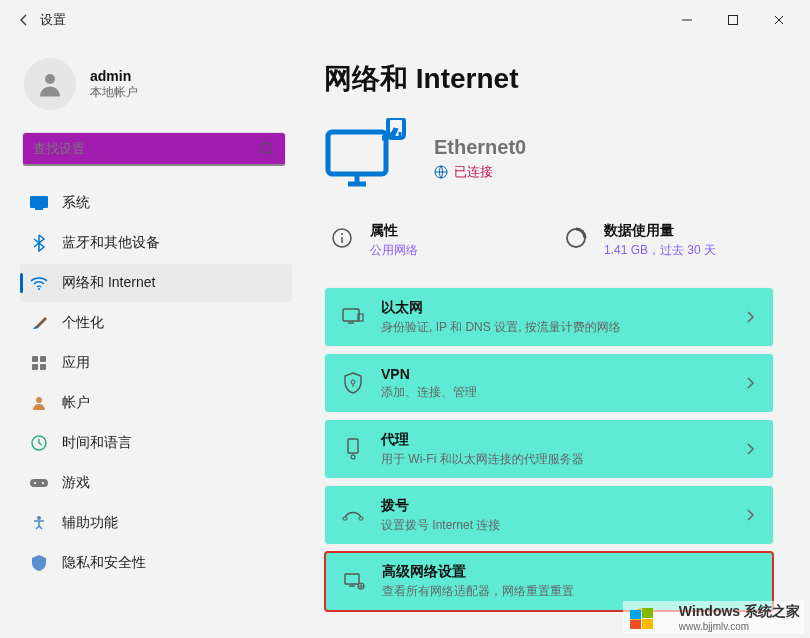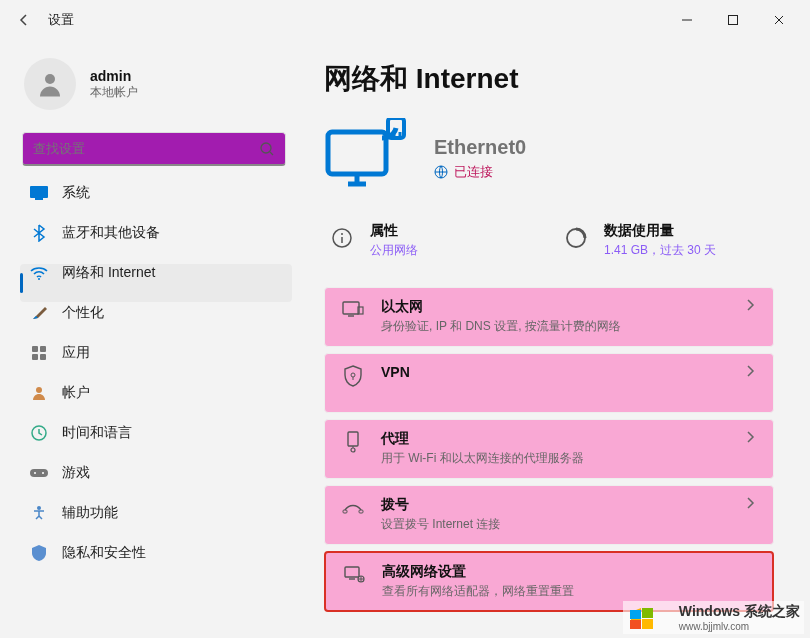--- a/index.html
+++ b/index.html
@@ -1,59 +1,59 @@
 <!DOCTYPE html>
 <html><head>
 <meta charset="utf-8">
 <style>
 * { margin: 0; padding: 0; box-sizing: border-box; font-family: "Segoe UI", "Microsoft YaHei", sans-serif; }
 body { width: 810px; height: 638px; background: #f3f3f3; overflow: hidden; position: relative; }
 
 .titlebar { height: 40px; display: flex; align-items: center; padding: 0 8px; }
 .back-btn { width: 32px; height: 32px; display: flex; align-items: center; justify-content: center; color: #444; }
-.app-title { font-size: 13px; margin-left: 8px; color: #222; }
+.app-title { font-size: 13px; margin-left: 0; color: #222; }
 .window-controls { margin-left: auto; display: flex; }
 .win-btn { width: 46px; height: 32px; display: flex; align-items: center; justify-content: center; color: #222; }
 
 .body-area { display: flex; height: calc(100% - 40px); }
 
 .sidebar { width: 300px; padding: 12px 8px 0 20px; display: flex; flex-direction: column; }
 .user-row { display: flex; align-items: center; gap: 14px; padding: 6px 4px 18px 4px; }
 .avatar { width: 52px; height: 52px; border-radius: 50%; background: #e6e6e6; display: flex; align-items: center; justify-content: center; }
 .avatar svg { width: 30px; height: 30px; }
 .user-name { font-size: 14px; font-weight: 600; color: #111; }
 .user-type { font-size: 12px; color: #666; }
 
 .search { display: flex; align-items: center; background: #a21caf; border: 1px solid #ddd; border-bottom: 2px solid #888; border-radius: 4px; height: 34px; padding: 12px 10px; margin: 4px 6px 18px 2px; }
 .search input { flex: 1; border: none; outline: none; font-size: 13px; background: transparent; }
 .search-icon { color: #555; }
 
 .nav { display: flex; flex-direction: column; gap: 2px; }
-.nav-item { display: flex; align-items: flex-start; gap: 14px; height: 38px; padding: 0 10px; border-radius: 4px; font-size: 14px; color: #222; position: relative; cursor: default; }
+.nav-item { display: flex; align-items: center; gap: 14px; height: 38px; padding: 0 10px; border-radius: 4px; font-size: 14px; color: #222; position: relative; cursor: default; }
 .nav-item.selected { background: #eaeaea; }
 .nav-item.selected::before { content: ""; position: absolute; left: 0; top: 9px; bottom: 9px; width: 3px; background: #0067c0; border-radius: 2px; }
 .nav-icon { width: 18px; height: 18px; display: flex; align-items: center; justify-content: center; }
 
 .content { flex: 1; padding: 20px 36px 0 24px; overflow: hidden; }
 .page-title { font-size: 28px; font-weight: 600; color: #111; margin-bottom: 20px; }
 
 .net-status { display: flex; align-items: center; gap: 22px; margin-bottom: 18px; }
 .net-glyph { width: 88px; height: 80px; }
 .net-info-name { font-size: 20px; font-weight: 600; color: #737373; }
 .net-info-status { display: flex; align-items: center; gap: 6px; color: #be185d; font-size: 13px; margin-top: 4px; }
 .globe-icon { width: 14px; height: 14px; }
 
 .stats-row { display: flex; gap: 18px; margin-bottom: 22px; }
 .stat { flex: 1; display: flex; gap: 14px; align-items: flex-start; padding: 6px 4px; }
 .stat-icon { width: 28px; height: 28px; display: flex; align-items: center; justify-content: center; color: #555; margin-top: 2px; }
 .stat-title { font-size: 14px; font-weight: 600; color: #111; }
 .stat-sub { font-size: 12px; color: #8b5cf6; margin-top: 2px; }
 
 .cards { display: flex; flex-direction: column; gap: 6px; }
-.card { display: flex; align-items: flex-start; gap: 16px; background: #f9a8d4; border: 1px solid #eee; border-radius: 4px; padding: 10px 16px; min-height: 60px; }
+.card { display: flex; align-items: center; gap: 16px; background: #5eead4; border: 1px solid #eee; border-radius: 4px; padding: 10px 16px; min-height: 60px; }
 .card.highlight { border: 2px solid #d93025; }
 .card-icon { width: 24px; height: 24px; display: flex; align-items: center; justify-content: center; color: #555; }
 .card-text { flex: 1; }
 .card-title { font-size: 14px; font-weight: 600; color: #111; }
 .card-sub { font-size: 12px; color: #666; margin-top: 2px; }
 .chev { color: #666; }
 
 .watermark { position: absolute; right: 6px; bottom: 4px; display: flex; align-items: center; gap: 24px; background: rgba(255,255,255,0.6); padding: 2px 4px; }
 .watermark-logo { width: 28px; height: 28px; }
 .watermark-text { font-size: 14px; font-weight: 600; color: #333; }
@@ -280,20 +280,21 @@
       <div class="card">
         <div class="card-icon">
             <svg width="20" height="22" viewBox="0 0 20 22">
               <path d="M10 1l8 3v6c0 5-3 9-8 11C5 20 2 15 2 10V4z" stroke="#555" fill="none" stroke-width="1.4"></path>
               <circle cx="10" cy="10" r="2" stroke="#555" fill="none"></circle>
               <line x1="10" y1="12" x2="10" y2="15" stroke="#555"></line>
             </svg>
           </div>
         <div class="card-text">
           <div class="card-title">VPN</div>
+          <div class="card-sub">添加、连接、管理</div>
         </div>
         <svg class="chev" width="14" height="14" viewBox="0 0 14 14">
             <path d="M5 2l5 5-5 5" stroke="#666" fill="none" stroke-width="1.5"></path>
           </svg>
       </div>
 
       <div class="card">
         <div class="card-icon">
             <svg width="18" height="22" viewBox="0 0 18 22">
               <rect x="4" y="1" width="10" height="14" rx="1" stroke="#555" fill="none" stroke-width="1.4"></rect>

